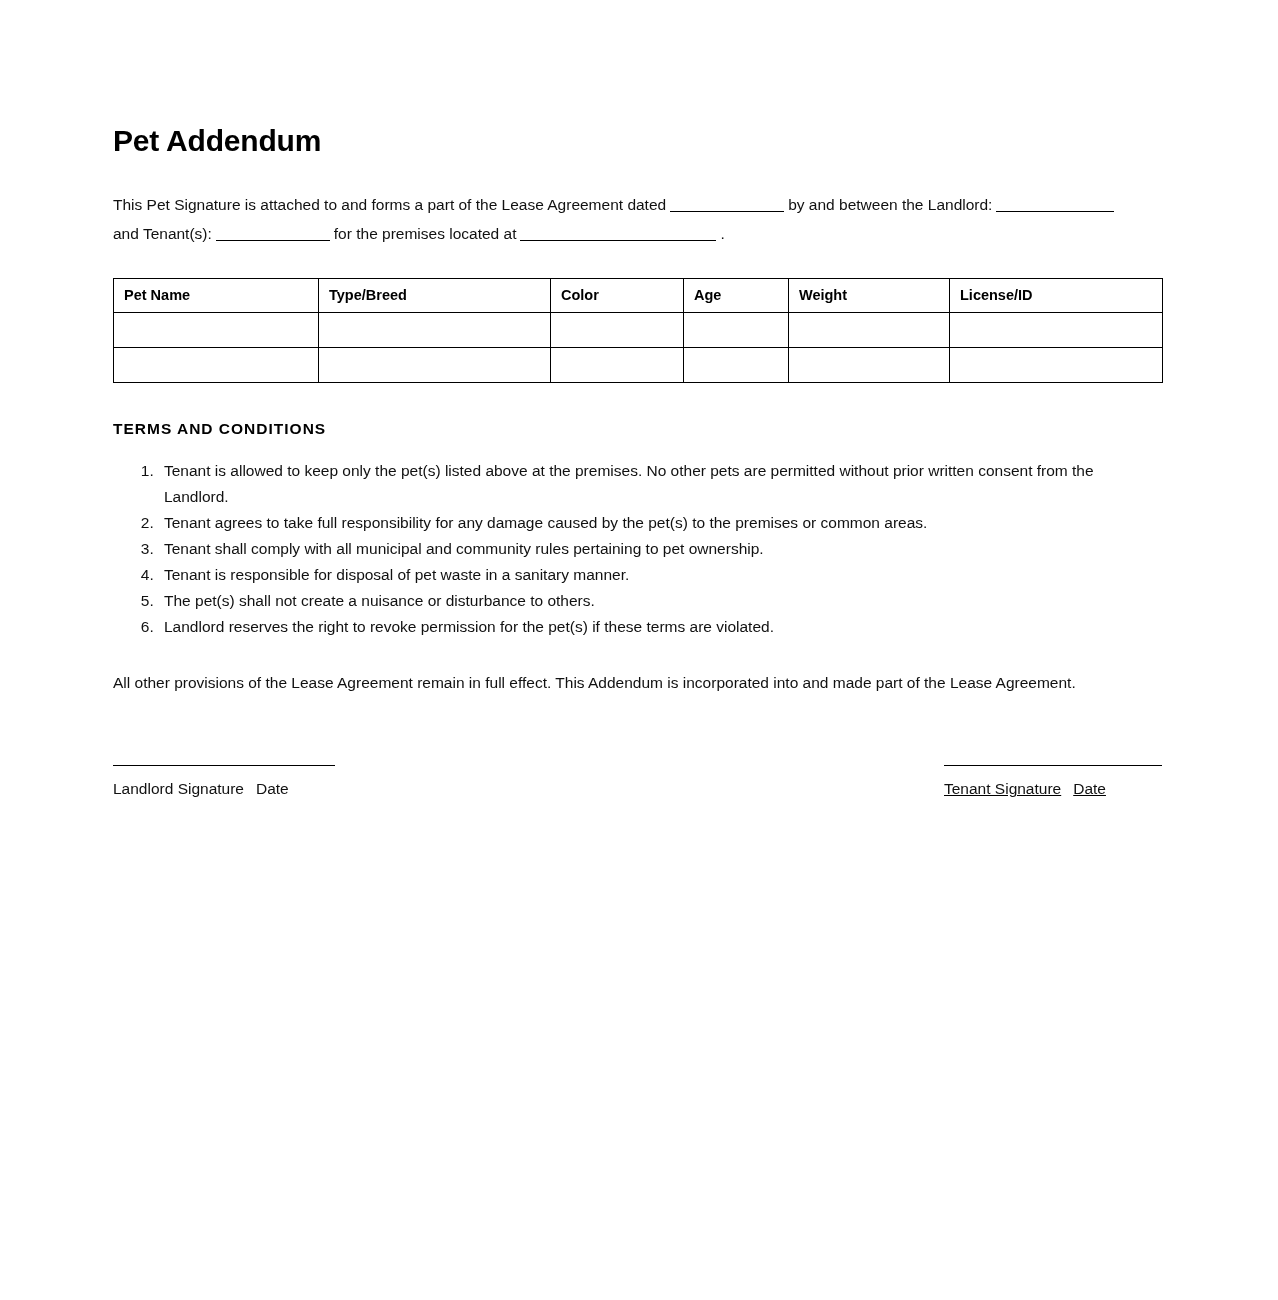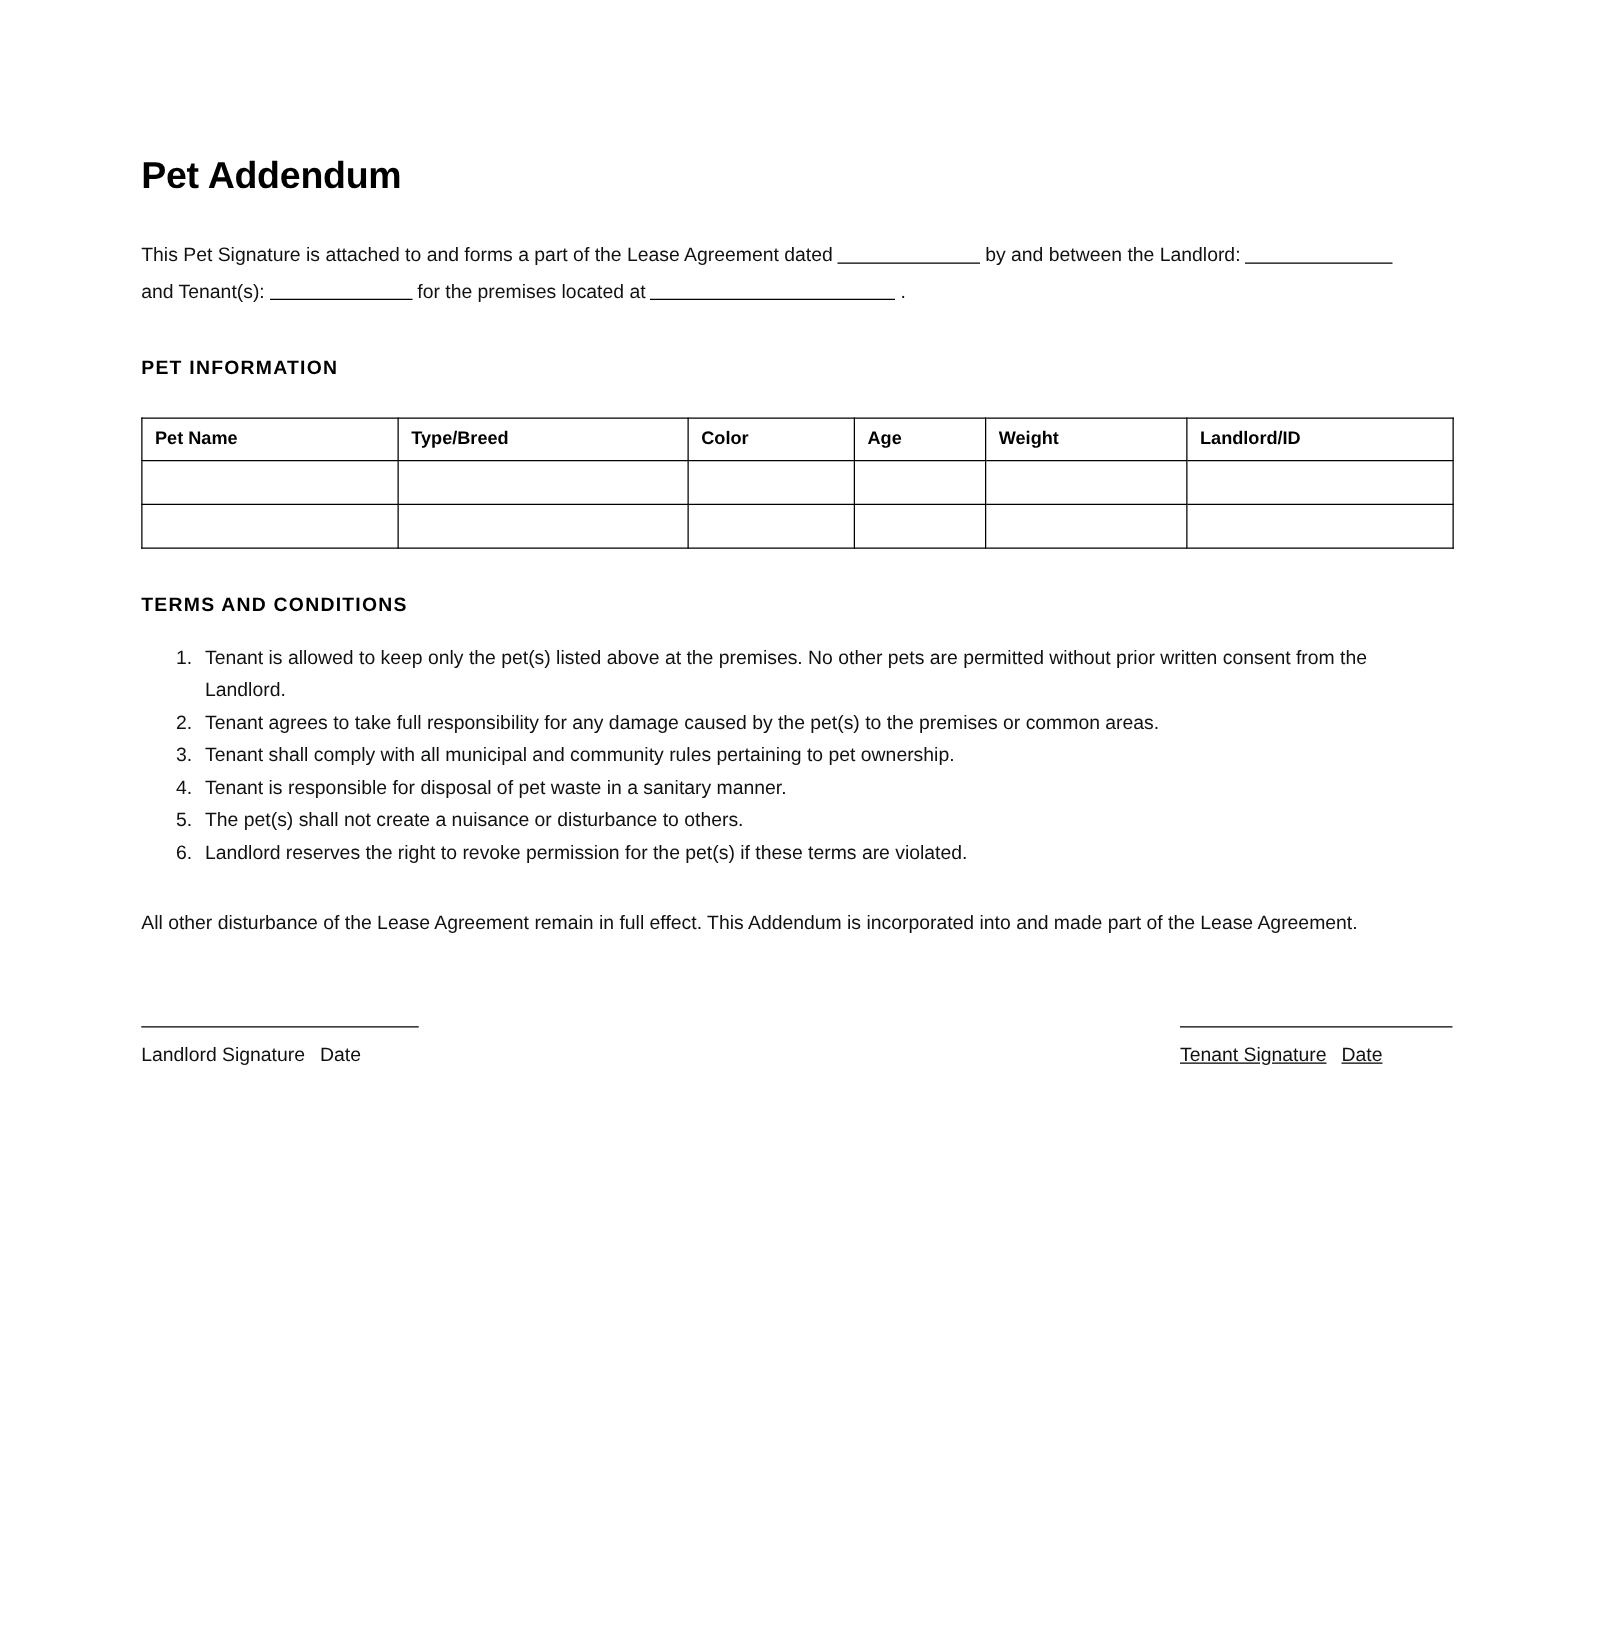--- a/index.html
+++ b/index.html
@@ -138,31 +138,30 @@
 <body>
 
 <div class="page">
 
   <h1 class="doc-title">Pet Addendum</h1>
 
   <p class="intro">
     <span>This Pet Signature is attached to and forms a part of the Lease Agreement dated</span><span class="blank blank-date"></span><span>by and between the Landlord:</span><span class="blank blank-landlord"></span><br><span>and Tenant(s):</span><span class="blank blank-tenant"></span><span>for the premises located at</span><span class="blank blank-premises"></span><span>.</span>
   </p>
 
-  <h2 class="section-heading sh-pet-info">PET INFORMATION</h2>
 
   <table class="pet-table">
     <thead>
       <tr>
         <th class="col-petname">Pet Name</th>
         <th class="col-typebreed">Type/Breed</th>
         <th class="col-color">Color</th>
         <th class="col-age">Age</th>
         <th class="col-weight">Weight</th>
-        <th class="col-license">Landlord/ID</th>
+        <th class="col-license">License/ID</th>
       </tr>
     </thead>
     <tbody>
       <tr>
         <td></td>
         <td></td>
         <td></td>
         <td></td>
         <td></td>
         <td></td>
@@ -182,21 +181,21 @@
 
   <ol class="terms-list">
     <li>Tenant is allowed to keep only the pet(s) listed above at the premises. No other pets are permitted without prior written consent from the Landlord.</li>
     <li>Tenant agrees to take full responsibility for any damage caused by the pet(s) to the premises or common areas.</li>
     <li>Tenant shall comply with all municipal and community rules pertaining to pet ownership.</li>
     <li>Tenant is responsible for disposal of pet waste in a sanitary manner.</li>
     <li>The pet(s) shall not create a nuisance or disturbance to others.</li>
     <li>Landlord reserves the right to revoke permission for the pet(s) if these terms are violated.</li>
   </ol>
 
-  <p class="closing">All other disturbance of the Lease Agreement remain in full effect. This Addendum is incorporated into and made part of the Lease Agreement.</p>
+  <p class="closing">All other provisions of the Lease Agreement remain in full effect. This Addendum is incorporated into and made part of the Lease Agreement.</p>
 
   <div class="sig-row">
 
     <div class="sig-block sig-left">
       <div class="sig-line"></div>
       <div class="sig-labels">
         <span>Landlord Signature</span><span class="gap"></span><span>Date</span>
       </div>
     </div>
 

